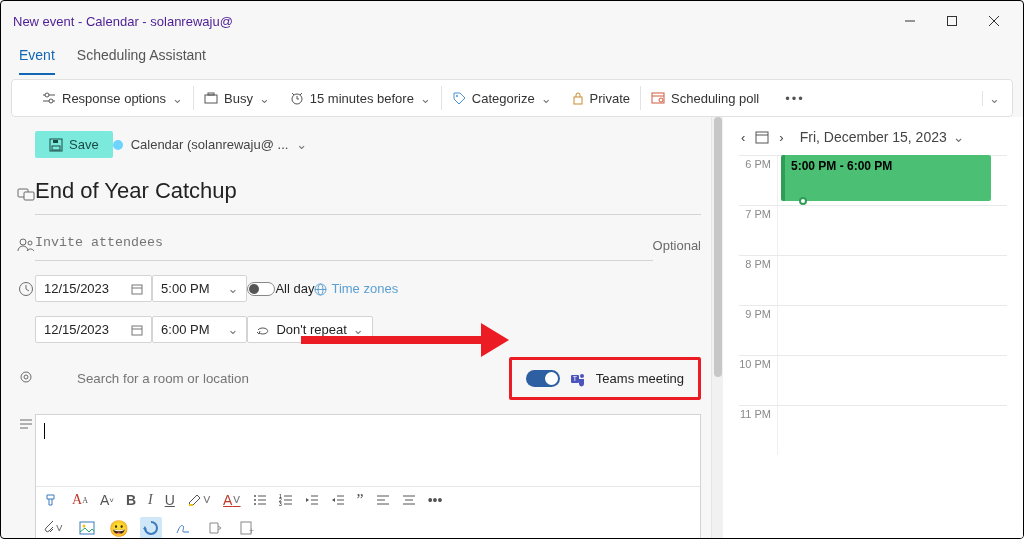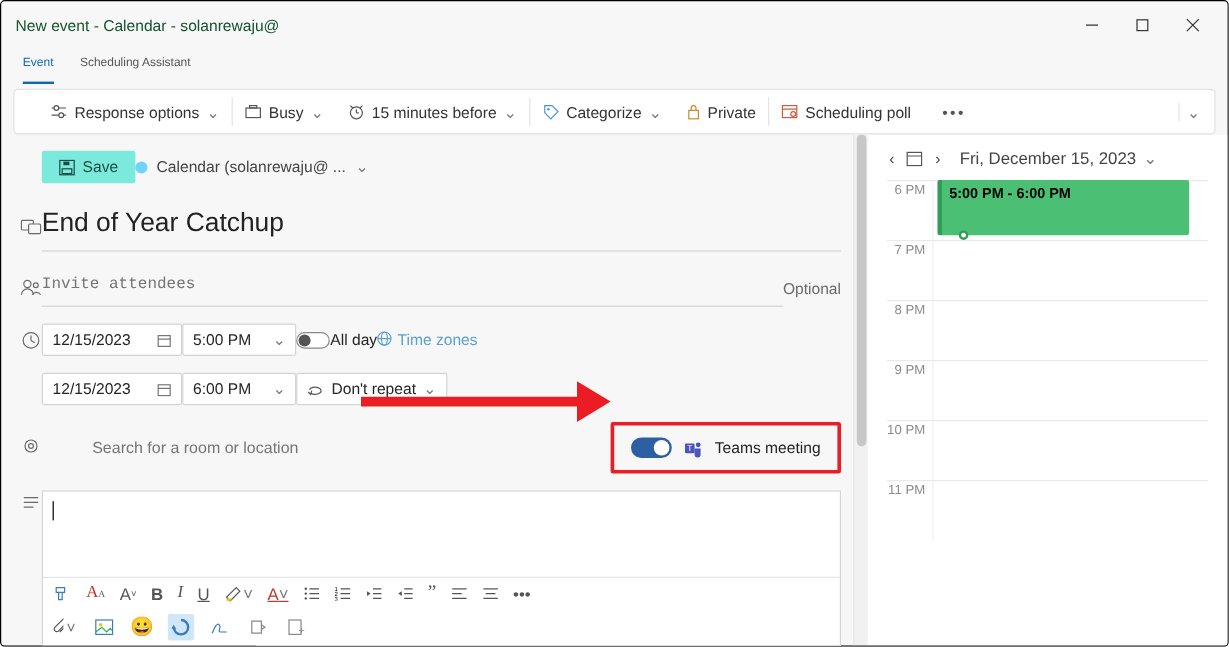--- a/index.html
+++ b/index.html
@@ -1,23 +1,23 @@
 <!DOCTYPE html>
 <html><head>
 <meta charset="utf-8">
 <style>
   * { box-sizing: border-box; }
   html, body { margin:0; padding:0; font-family: "Segoe UI", Arial, sans-serif; font-size: 13px; color:#242424; }
   .window { width:1024px; height:539px; border:1px solid #000; background:#f7f7f7; display:flex; flex-direction:column; border-radius:4px; overflow:hidden; }
   .titlebar { height:40px; display:flex; justify-content:space-between; align-items:center; padding:0 12px; }
-  .titlebar-left { color:#14532d; font-size:13px; }
+  .titlebar-left { color:#4c1d95; font-size:13px; }
   .titlebar-right { display:flex; gap:8px; }
   .win-btn { width:34px; height:28px; display:flex; align-items:center; justify-content:center; color:#333; }
   .tabs { display:flex; gap:22px; padding:0 18px; border-bottom:0 solid #ddd; }
-  .tab { padding:6px 0 10px 0; font-size:10px; color:#555; cursor:pointer; }
+  .tab { padding:6px 0 10px 0; font-size:14px; color:#555; cursor:pointer; }
   .tab.active { color:#1267b4; border-bottom:2.5px solid #1267b4; font-weight:500; }
   .toolbar-wrap { padding:4px 10px 0 10px; }
   .toolbar { height:38px; background:#fff; border:1px solid #e1e1e1; border-radius:4px; display:flex; align-items:center; position:relative;padding-left:20px; }
   .toolbar-item { display:flex; align-items:center; gap:6px; padding:0 10px; color:#333; height:100%; cursor:pointer; font-size:13px; }
   .vdiv { width:1px; height:24px; background:#e3e3e3; }
   .dd { color:#777; }
   .body { flex:1; display:flex; overflow:hidden; }
   .left { flex:1; padding:14px 10px 10px 16px; overflow:auto; position:relative; }
   .sidebar-scroll { width:12px; background:#f1f1f1; border-left:1px solid #e5e5e5; position:relative; }
   .sidebar-scroll .thumb { position:absolute; top:0; left:2px; width:8px; height:260px; background:#c7c7c7; border-radius:4px; }
@@ -27,21 +27,21 @@
   .save-btn { background:#7beadd; color:#1a4a44; border:none; padding:6px 14px; display:flex; align-items:center; gap:6px; font-size:13px; cursor:pointer; border-radius:2px; }
   .calchip { display:flex; align-items:center; gap:8px; color:#444;}
   .calchip .dot { width:10px; height:10px; background:#6dd3ff; border-radius:50%; }
   .title-input { font-size:22px; border:none; border-bottom:1px solid #d4d4d4; padding:6px 0 10px 0; flex:1; background:transparent; outline:none; font-weight:400; color:#222; }
   .invite { flex:1; border:none; border-bottom:1px solid #d4d4d4; padding:6px 0 10px 0; background:transparent; outline:none;font-family:Liberation Mono, monospace; }
   .opt-link { color:#6a6a6a; cursor:pointer; }
   .dropfield { display:flex; align-items:center; gap:6px; border:1px solid #d4d4d4; border-radius:2px; padding:5px 8px; background:#fff; }
   .dropfield .chev { color:#777; }
   .allday-toggle { width:28px; height:14px; background:#fff; border:1px solid #888; border-radius:8px; position:relative; }
   .allday-toggle .knob { position:absolute; left:1px; top:1px; width:10px; height:10px; background:#555; border-radius:50%; }
-  .tz-link { color:#5ba0d0; display:flex; align-items:flex-start; gap:4px; cursor:pointer; }
+  .tz-link { color:#5ba0d0; display:flex; align-items:flex-end; gap:4px; cursor:pointer; }
   .loc-input { flex:1; border:none; background:transparent; outline:none; color:#222; }
   .teams-box { border:3px solid #ec1c24; border-radius:2px; padding:10px 14px; display:flex; align-items:center; gap:10px; margin-left:auto; }
   .toggle-on { width:34px; height:17px; background:#2e5fa3; border-radius:9px; position:relative; }
   .toggle-on .knob { position:absolute; right:2px; top:2px; width:13px; height:13px; background:#fff; border-radius:50%; }
   .desc-box { flex:1; border:1px solid #d4d4d4; background:#fff; display:flex; flex-direction:column; min-height:130px; }
   .desc-area { flex:1; padding:8px; position:relative; }
   .caret { width:1px; height:16px; background:#000; display:inline-block; }
   .fmt-bar { border-top:1px solid #e6e6e6; padding:4px 8px; display:flex; align-items:center; gap:12px; color:#555; font-size:14px; flex-wrap:wrap;}
   .fmt-bar span { cursor:pointer; display:inline-flex; align-items:center; }
   .ins-bar { padding:4px 8px; display:flex; align-items:center; gap:10px; }

